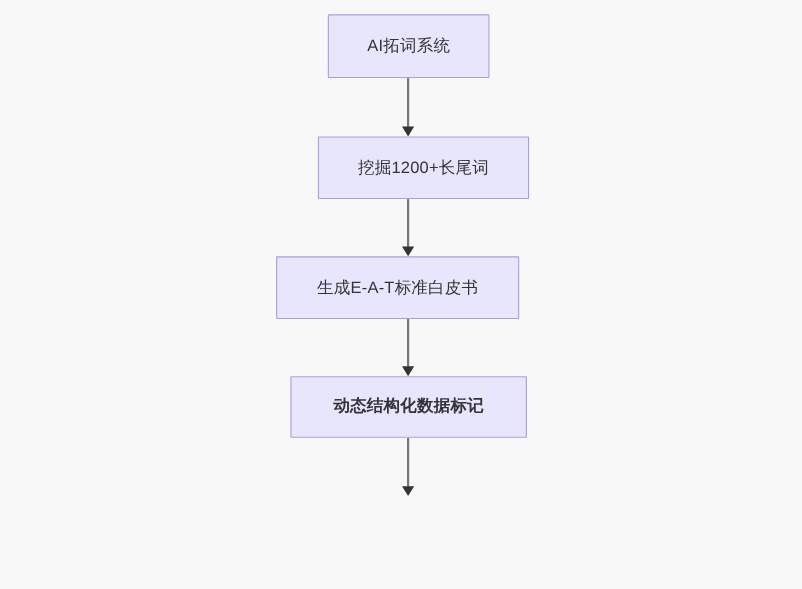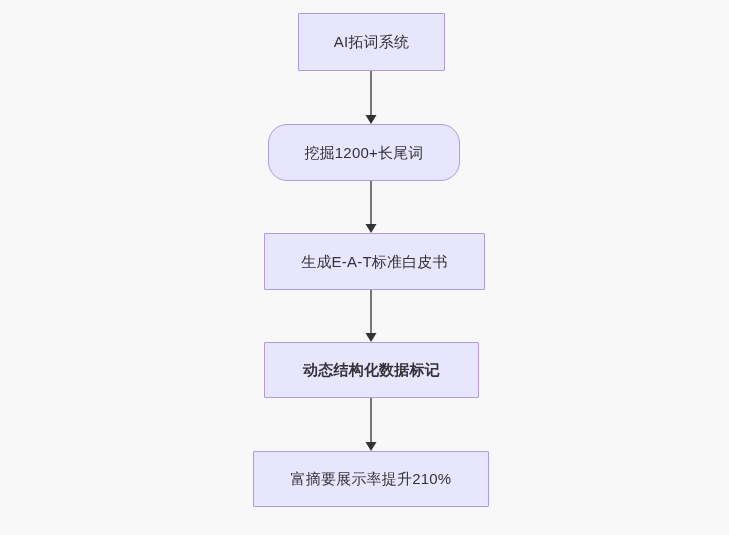--- a/index.html
+++ b/index.html
@@ -74,29 +74,26 @@
 
   <svg class="edge" style="left:356px; top:398px; width:30px; height:54px;" viewBox="0 0 30 54">
     <line class="edge-line" x1="15" y1="0" x2="15" y2="45"></line>
     <polygon class="edge-arrow" points="9.5,44 20.5,44 15,53"></polygon>
   </svg>
 
   <div class="node" style="left:298px; top:13px; width:147px; height:58px;">
     <span class="node-label">AI拓词系统</span>
   </div>
 
-  <div class="node" style="left:268px; top:124px; width:192px; height:57px;border-radius:19px;">
+  <div class="node" style="left:289px; top:124px; width:192px; height:57px;">
     <span class="node-label">挖掘1200+长尾词</span>
   </div>
 
-  <div class="node" style="left:264px; top:233px; width:221px; height:57px;align-items:center;">
+  <div class="node" style="left:251px; top:233px; width:221px; height:57px;align-items:center;">
     <span class="node-label">生成E-A-T标准白皮书</span>
   </div>
 
   <div class="node" style="left:264px; top:342px; width:215px; height:56px;font-weight:bold;">
     <span class="node-label">动态结构化数据标记</span>
   </div>
 
-  <div class="node" style="left:253px; top:451px; width:236px; height:56px;">
-    <span class="node-label">富摘要展示率提升210%</span>
-  </div>
 
 </div>
 
 </body></html>

